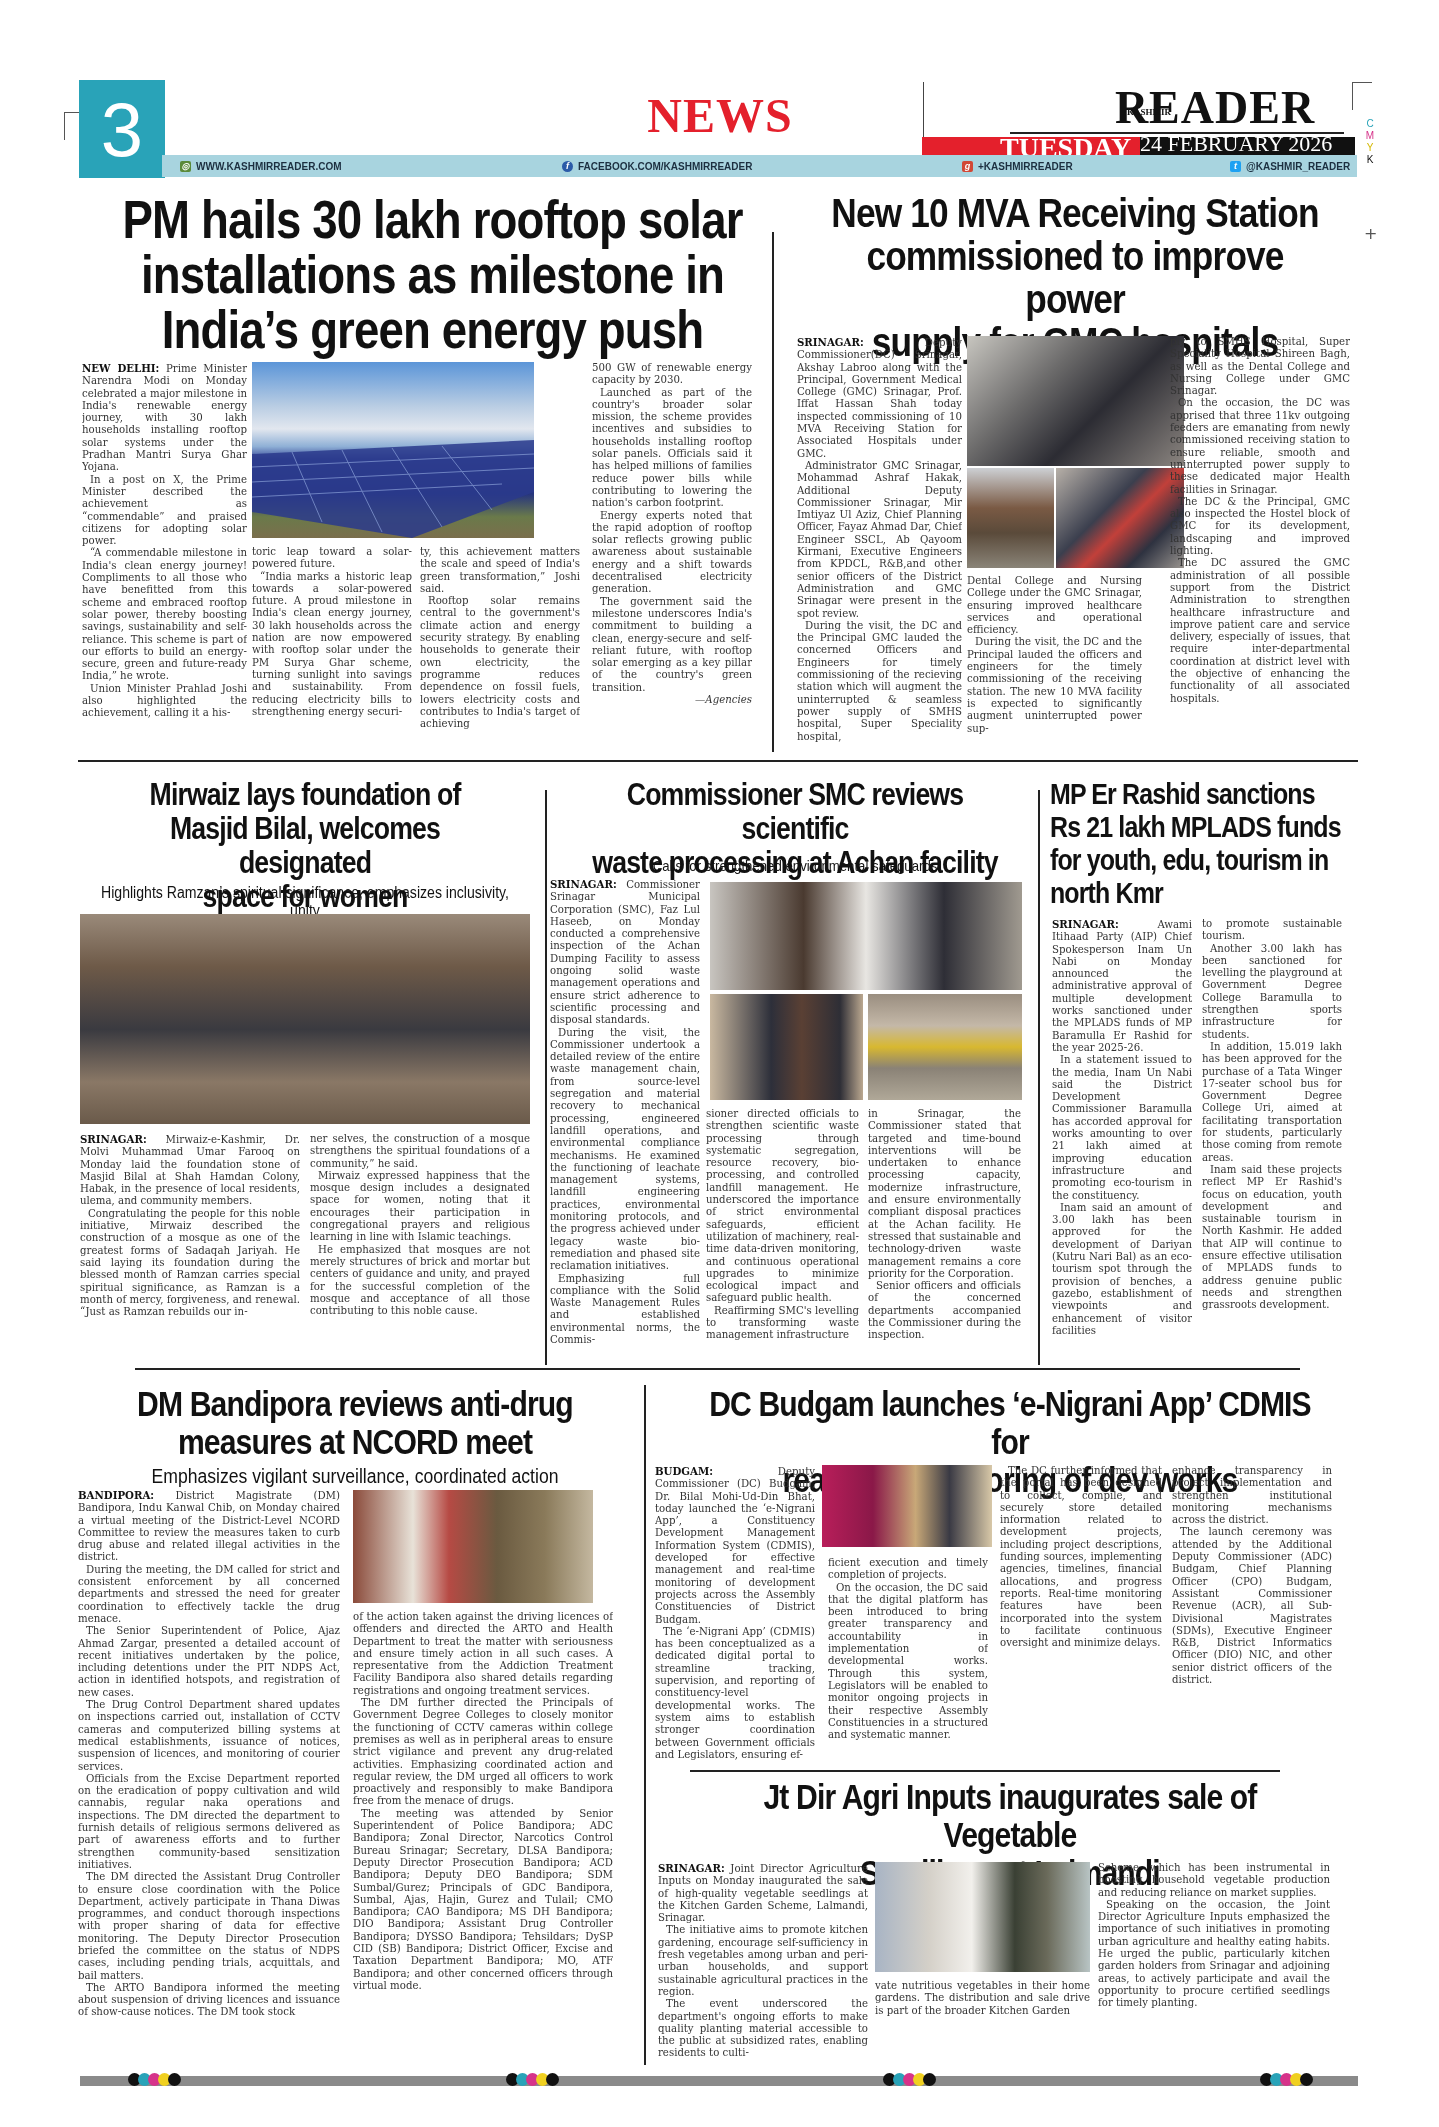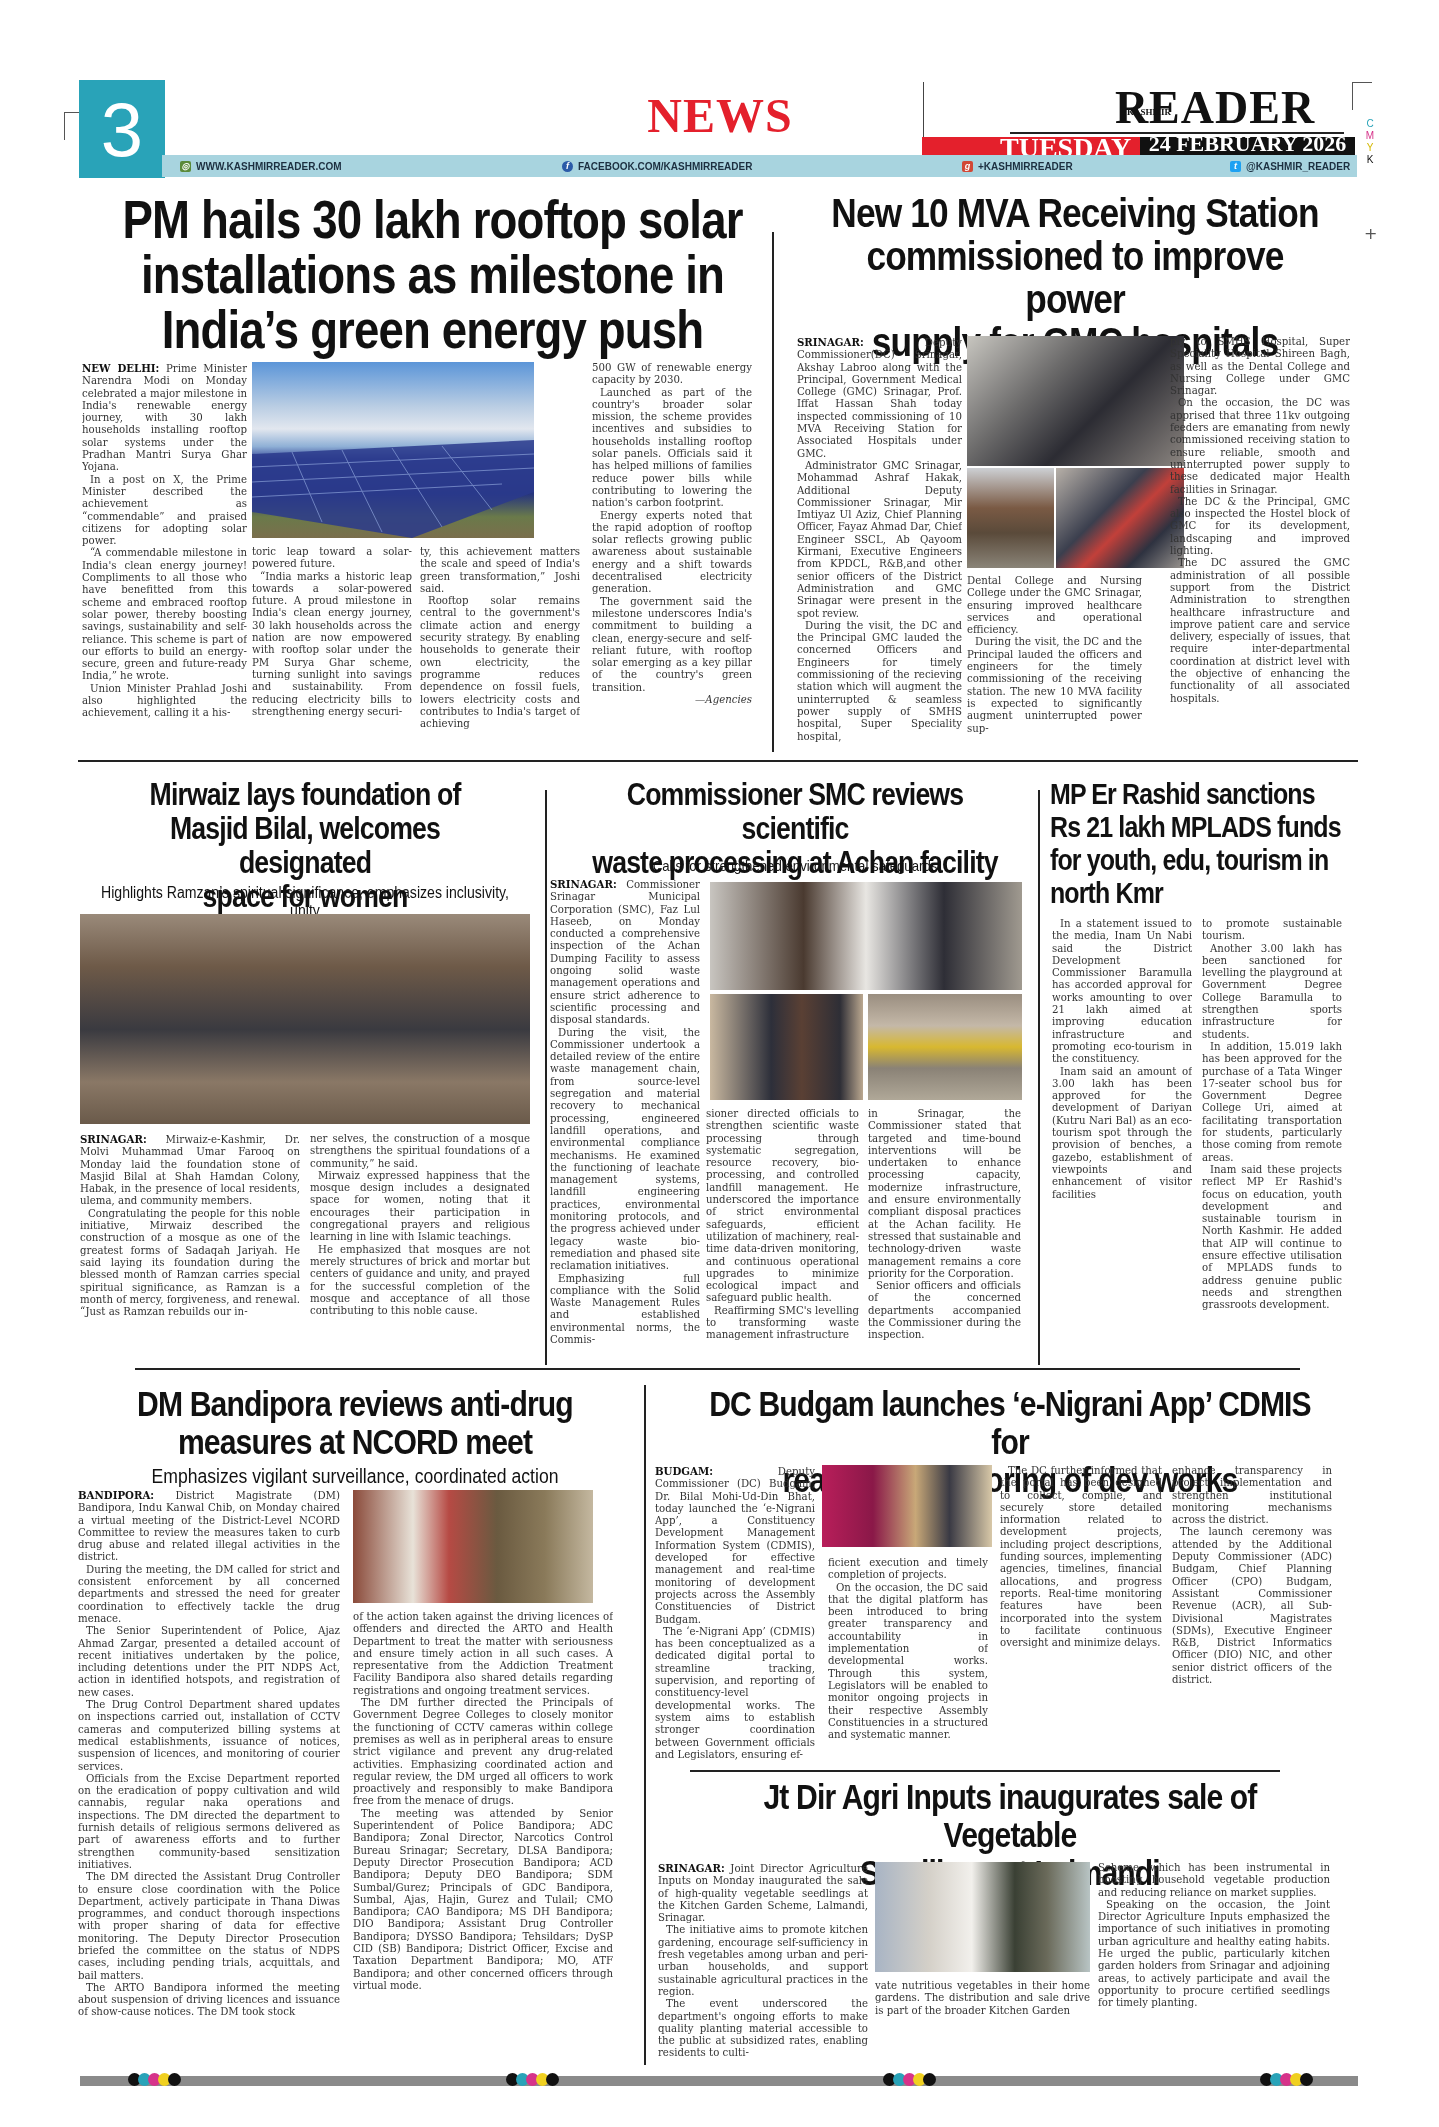--- a/index.html
+++ b/index.html
@@ -13,21 +13,21 @@
 .crop-r{left:1352px;top:82px;width:20px;height:1px;background:#555}
 .crop-r2{left:1352px;top:82px;width:1px;height:28px;background:#555}
 .news{left:640px;top:88px;width:160px;text-align:center;font-family:"Liberation Serif",serif;font-weight:bold;color:#e4202c;font-size:48px;letter-spacing:1px}
 .vsep{left:923px;top:82px;width:1px;height:68px;background:#444}
 .logo{left:1090px;top:85px;width:250px;text-align:center;font-family:"Liberation Serif",serif;font-weight:bold;color:#111;font-size:46px;letter-spacing:1px;line-height:46px}
 .logo small{font-size:9px;position:absolute;left:37px;top:4px;letter-spacing:0}
 .logoline{left:1010px;top:132px;width:334px;height:2px;background:#222}
 .daybar{left:922px;top:137px;width:340px;height:18px;background:#e4202c}
 .daytxt{left:1000px;top:132px;font-family:"Liberation Serif",serif;color:#fff;font-size:28px;font-weight:bold}
 .datebar{left:1140px;top:137px;width:215px;height:18px;background:#111}
-.datetxt{left:1140px;top:131px;width:215px;text-align:center;font-family:"Liberation Serif",serif;color:#fff;font-size:22px;font-weight:bold}
+.datetxt{left:1140px;top:131px;width:215px;font-family:"Liberation Serif",serif;color:#fff;font-size:22px;font-weight:normal}
 .cmyk{left:1364px;top:118px;width:12px;font-family:"Liberation Sans",sans-serif;font-size:10px;line-height:12px;text-align:center}
 .linkbar{left:162px;top:155px;width:1195px;height:22px;background:#a8d4df;display:flex;align-items:center;font-family:"Liberation Sans",sans-serif;font-size:10px;font-weight:bold;color:#1c2f40}
 .linkbar span{position:absolute;white-space:nowrap;display:flex;align-items:center;gap:5px}
 .ic{display:inline-block;width:11px;height:11px;border-radius:2px;color:#fff;font-size:9px;line-height:11px;text-align:center}
 
 .hl{font-family:"Liberation Sans",sans-serif;font-weight:bold;color:#111;text-align:center;letter-spacing:-1px;transform:scaleX(.86);transform-origin:center top}
 .sub{font-family:"Liberation Sans",sans-serif;color:#111;text-align:center;transform:scaleX(.88);transform-origin:center top}
 .txt{font-size:10.2px;line-height:12.3px;text-align:justify;hyphens:auto;color:#333}
 .txt p{text-indent:8px}
 .txt p.first{text-indent:0}
@@ -200,20 +200,21 @@
 <div class="rule-v" style="left:1038px;top:790px;height:575px"></div>
 
 <div class="abs" style="left:1050px;top:778px;width:320px;height:600px">
   <div class="hl" style="position:absolute;left:0;top:0;width:320px;font-size:29px;line-height:33px;text-align:left;transform-origin:left top;width:360px">
     <div>MP Er Rashid sanctions</div>
     <div>Rs 21 lakh MPLADS funds</div>
     <div>for youth, edu, tourism in</div>
     <div>north Kmr</div>
   </div>
   <div class="col txt" style="left:2px;top:140px;width:140px;height:435px">
+    <p class="first"><span class="dl">SRINAGAR:</span> <span>Awami Itihaad Party (AIP) Chief Spokesperson Inam Un Nabi on Monday announced the administrative approval of multiple development works sanctioned under the MPLADS funds of MP Baramulla Er Rashid for the year 2025-26.</span></p>
     <p>In a statement issued to the media, Inam Un Nabi said the District Development Commissioner Baramulla has accorded approval for works amounting to over 21 lakh aimed at improving education infrastructure and promoting eco-tourism in the constituency.</p>
     <p>Inam said an amount of 3.00 lakh has been approved for the development of Dariyan (Kutru Nari Bal) as an eco-tourism spot through the provision of benches, a gazebo, establishment of viewpoints and enhancement of visitor facilities</p>
   </div>
   <div class="col txt" style="left:152px;top:140px;width:140px;height:435px">
     <p class="first">to promote sustainable tourism.</p>
     <p>Another 3.00 lakh has been sanctioned for levelling the playground at Government Degree College Baramulla to strengthen sports infrastructure for students.</p>
     <p>In addition, 15.019 lakh has been approved for the purchase of a Tata Winger 17-seater school bus for Government Degree College Uri, aimed at facilitating transportation for students, particularly those coming from remote areas.</p>
     <p>Inam said these projects reflect MP Er Rashid's focus on education, youth development and sustainable tourism in North Kashmir. He added that AIP will continue to ensure effective utilisation of MPLADS funds to address genuine public needs and strengthen grassroots development.</p>
   </div>
 </div>

